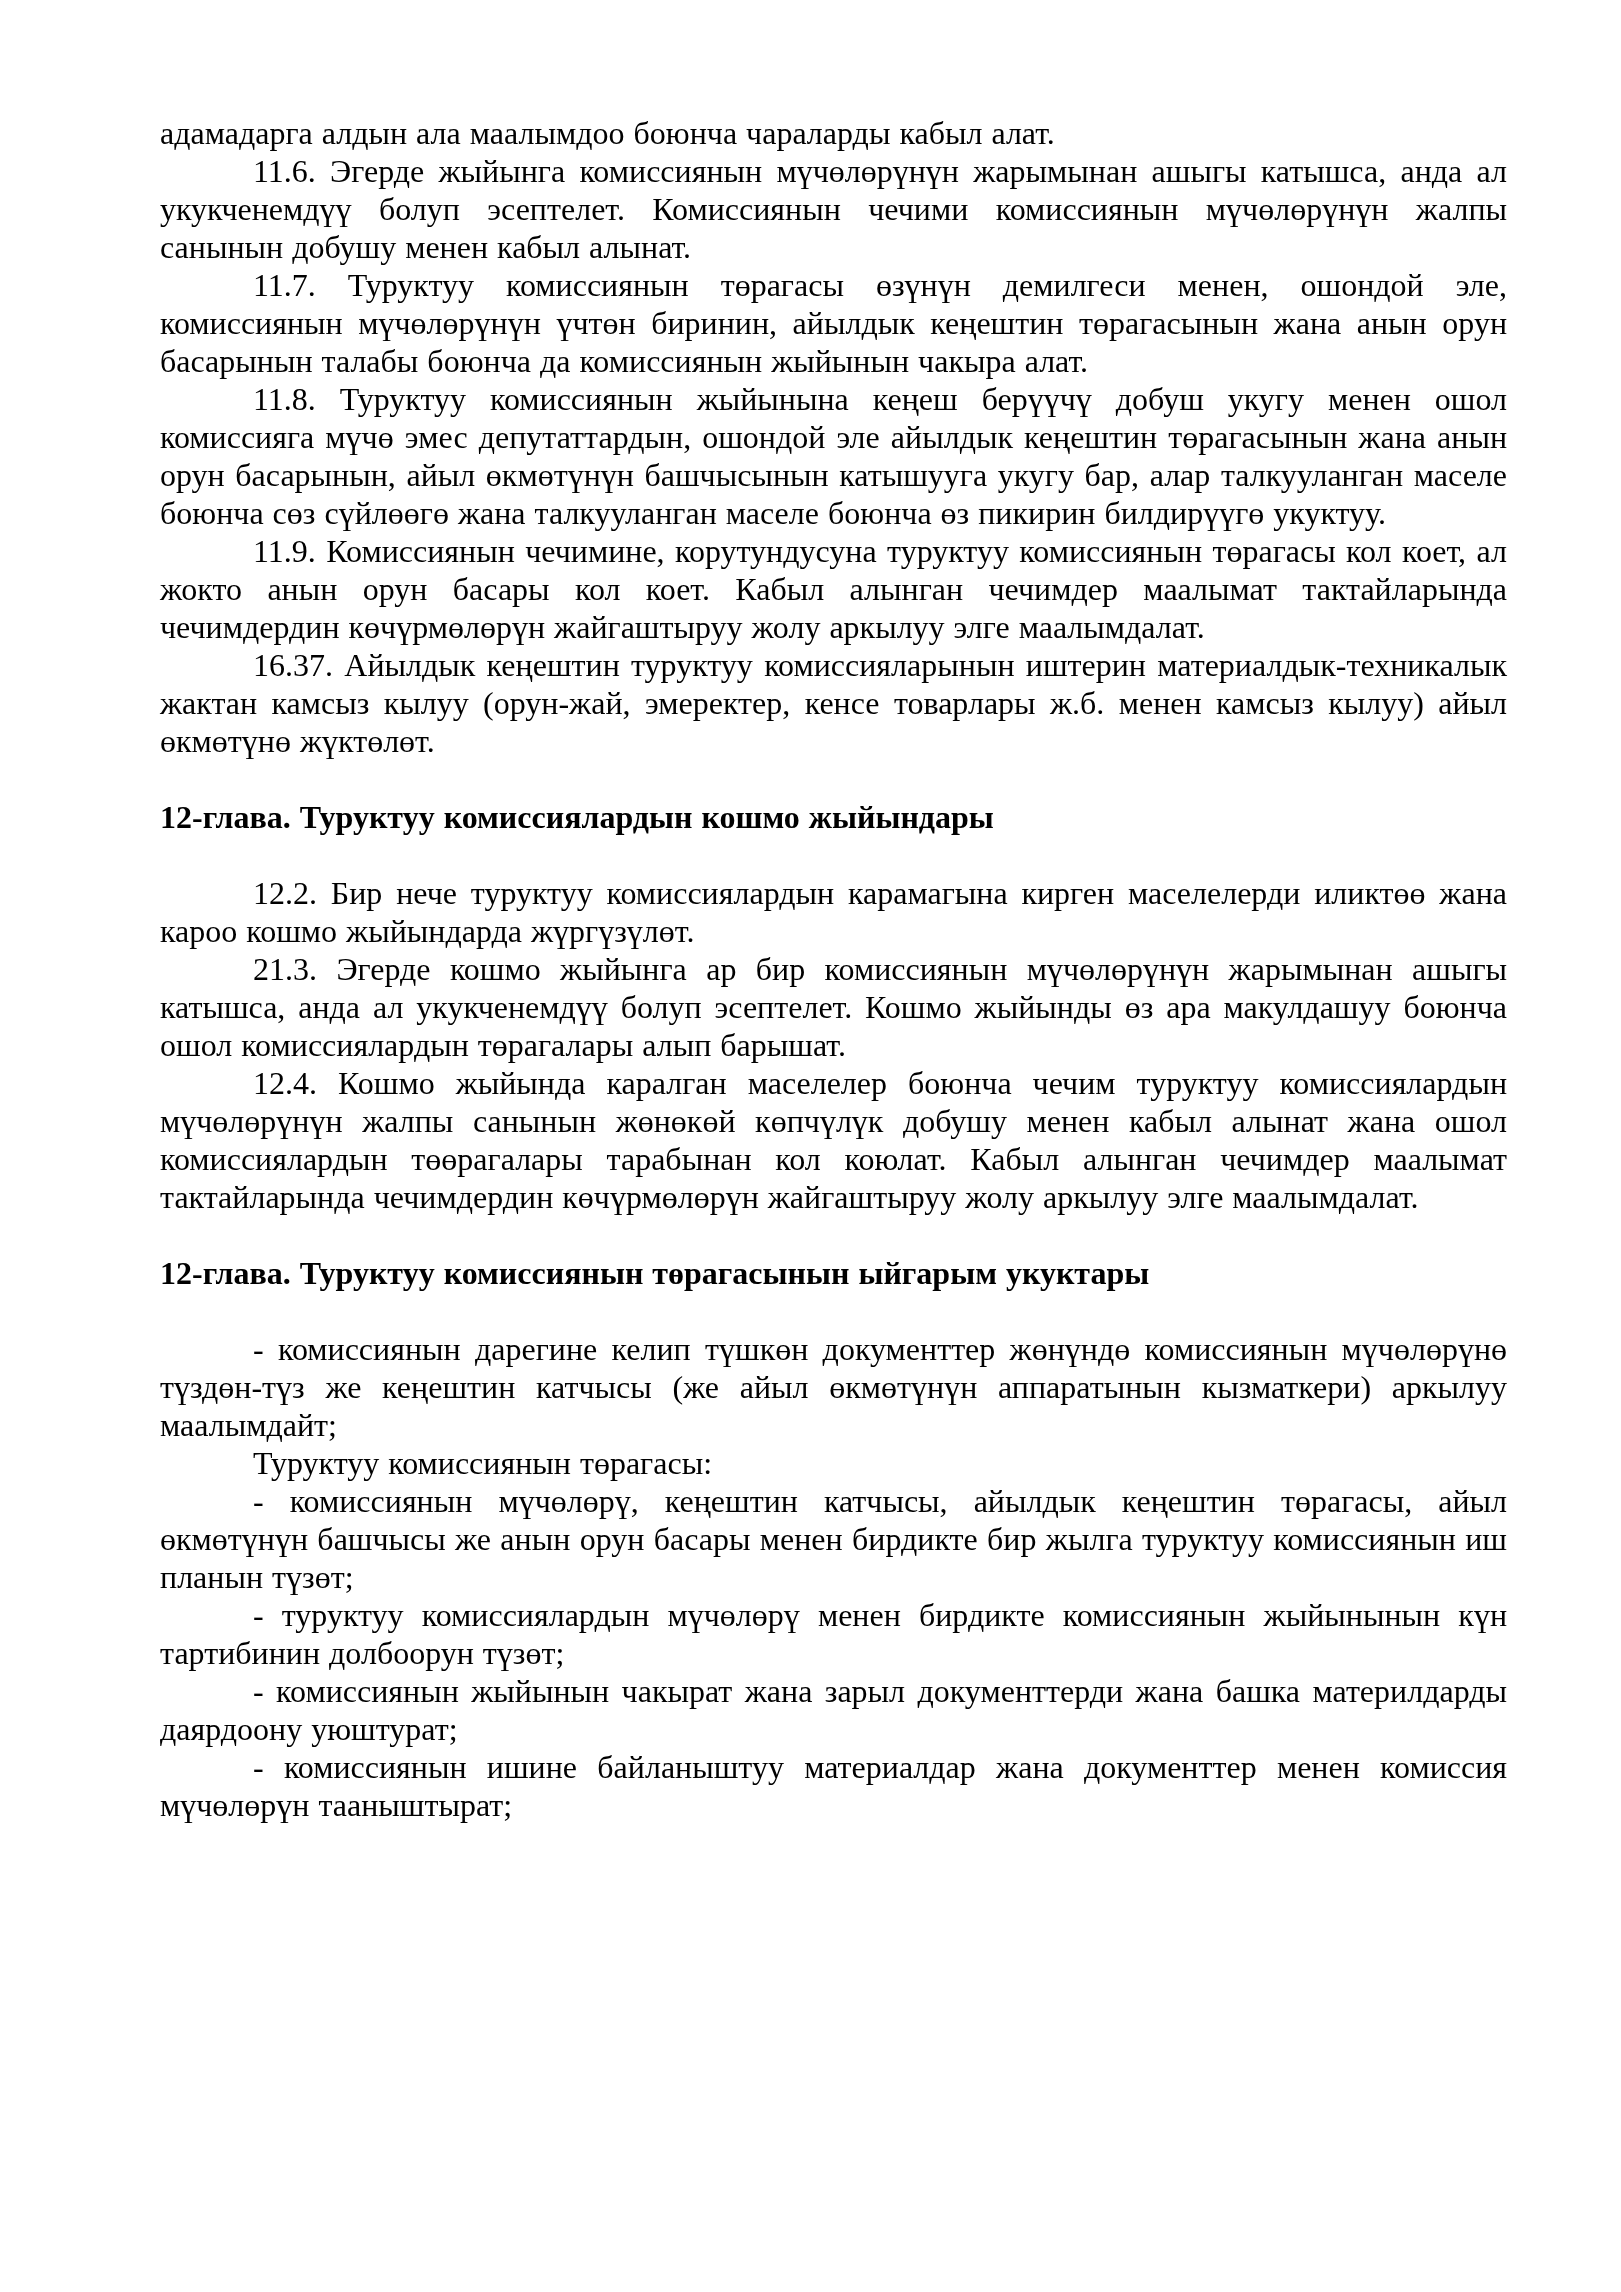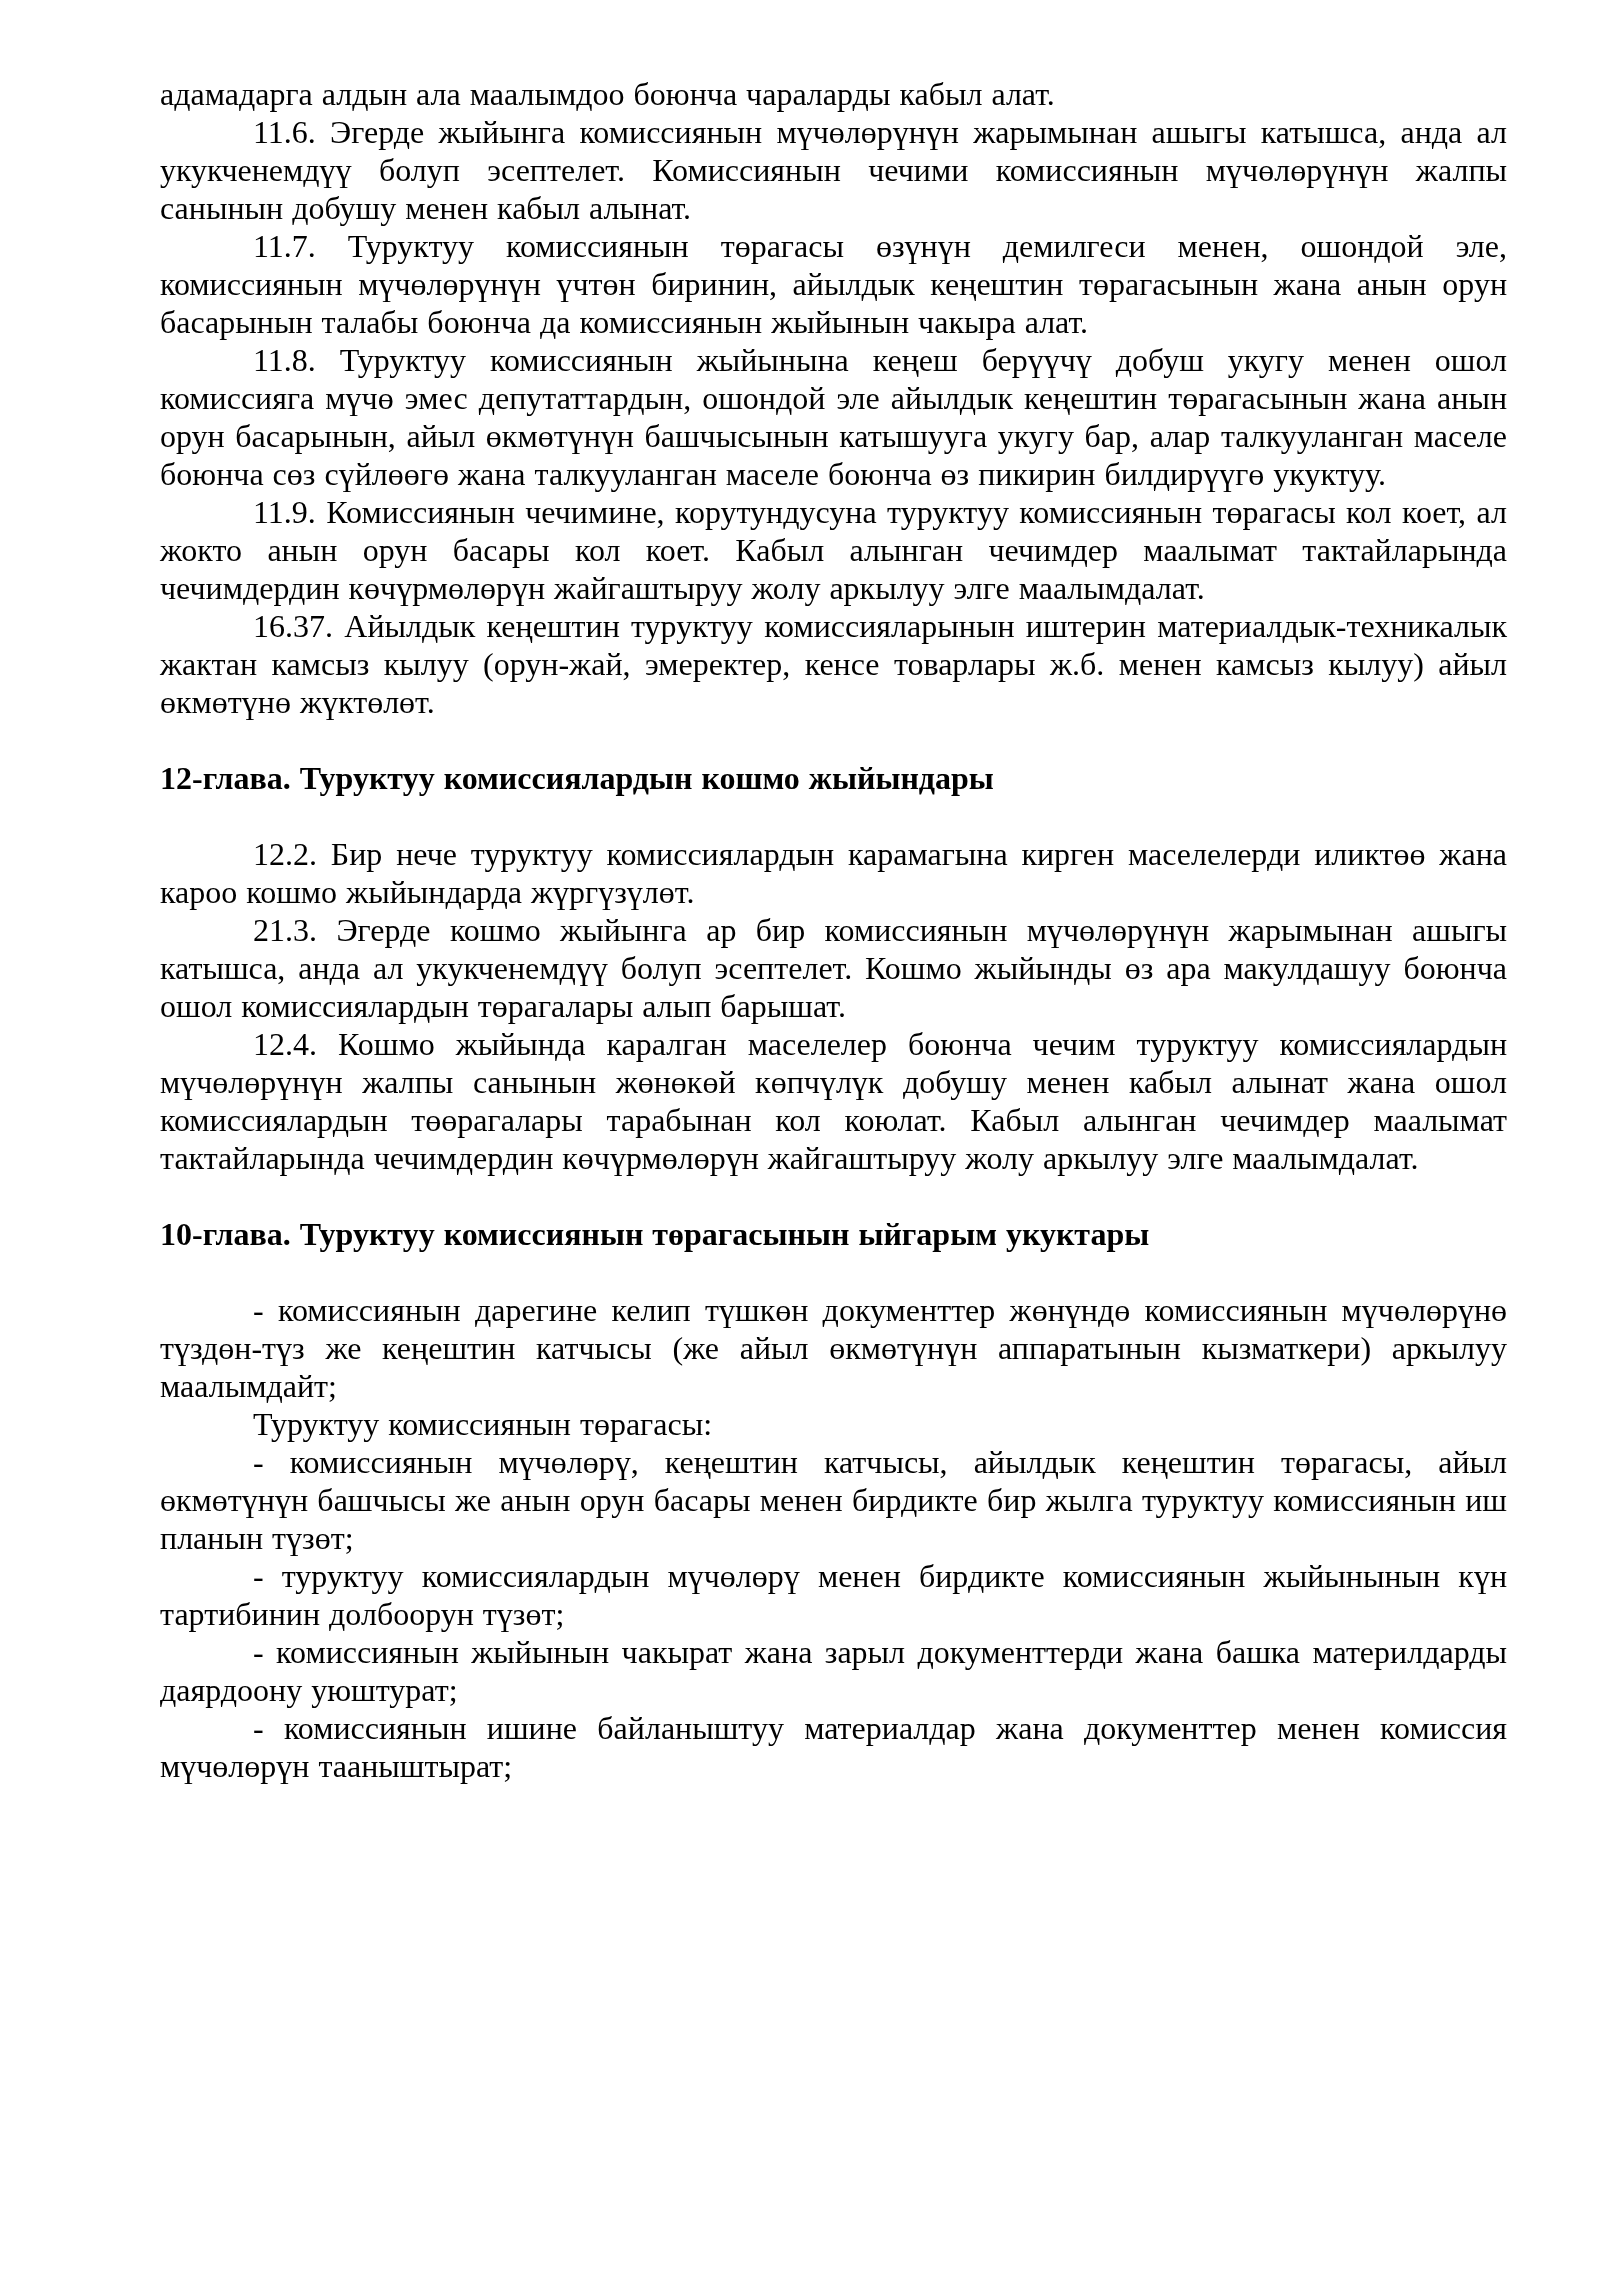--- a/index.html
+++ b/index.html
@@ -6,21 +6,21 @@
     margin: 0;
     padding: 0;
     background: #ffffff;
   }
   .page {
     position: relative;
     width: 1621px;
     height: 2293px;
     background: #ffffff;
     box-sizing: border-box;
-    padding: 75px 114px 0 160px;
+    padding: 114px 114px 0 160px;
     overflow: hidden;
     font-family: "Liberation Serif", "DejaVu Serif", serif;
     color: #000000;
   }
   .doc-text {
     width: 100%;
     font-size: 32px;
     line-height: 38px;
   }
   .para {
@@ -47,21 +47,21 @@
     <p class="para no-indent">адамадарга алдын ала маалымдоо боюнча чараларды кабыл алат.</p>
     <p class="para">11.6. Эгерде жыйынга комиссиянын мүчөлөрүнүн жарымынан ашыгы катышса, анда ал укукченемдүү болуп эсептелет. Комиссиянын чечими комиссиянын мүчөлөрүнүн жалпы санынын добушу менен кабыл алынат.</p>
     <p class="para">11.7. Туруктуу комиссиянын төрагасы өзүнүн демилгеси менен, ошондой эле, комиссиянын мүчөлөрүнүн үчтөн биринин, айылдык кеңештин төрагасынын жана анын орун басарынын талабы боюнча да комиссиянын жыйынын чакыра алат.</p>
     <p class="para">11.8. Туруктуу комиссиянын жыйынына кеңеш берүүчү добуш укугу менен ошол комиссияга мүчө эмес депутаттардын, ошондой эле айылдык кеңештин төрагасынын жана анын орун басарынын, айыл өкмөтүнүн башчысынын катышууга укугу бар, алар талкууланган маселе боюнча сөз сүйлөөгө жана талкууланган маселе боюнча өз пикирин билдирүүгө укуктуу.</p>
     <p class="para">11.9. Комиссиянын чечимине, корутундусуна туруктуу комиссиянын төрагасы кол коет, ал жокто анын орун басары кол коет. Кабыл алынган чечимдер маалымат тактайларында чечимдердин көчүрмөлөрүн жайгаштыруу жолу аркылуу элге маалымдалат.</p>
     <p class="para">16.37. Айылдык кеңештин туруктуу комиссияларынын иштерин материалдык-техникалык жактан камсыз кылуу (орун-жай, эмеректер, кенсе товарлары ж.б. менен камсыз кылуу) айыл өкмөтүнө жүктөлөт.</p>
     <p class="para chapter-heading">12-глава. Туруктуу комиссиялардын кошмо жыйындары</p>
     <p class="para">12.2. Бир нече туруктуу комиссиялардын карамагына кирген маселелерди иликтөө жана кароо кошмо жыйындарда жүргүзүлөт.</p>
     <p class="para">21.3. Эгерде кошмо жыйынга ар бир комиссиянын мүчөлөрүнүн жарымынан ашыгы катышса, анда ал укукченемдүү болуп эсептелет. Кошмо жыйынды өз ара макулдашуу боюнча ошол комиссиялардын төрагалары алып барышат.</p>
     <p class="para">12.4. Кошмо жыйында каралган маселелер боюнча чечим туруктуу комиссиялардын мүчөлөрүнүн жалпы санынын жөнөкөй көпчүлүк добушу менен кабыл алынат жана ошол комиссиялардын төөрагалары тарабынан кол коюлат. Кабыл алынган чечимдер маалымат тактайларында чечимдердин көчүрмөлөрүн жайгаштыруу жолу аркылуу элге маалымдалат.</p>
-    <p class="para chapter-heading">10-глава. Туруктуу комиссиянын төрагасынын ыйгарым укуктары</p>
+    <p class="para chapter-heading">12-глава. Туруктуу комиссиянын төрагасынын ыйгарым укуктары</p>
     <p class="para">- комиссиянын дарегине келип түшкөн документтер жөнүндө комиссиянын мүчөлөрүнө түздөн-түз же кеңештин катчысы (же айыл өкмөтүнүн аппаратынын кызматкери) аркылуу маалымдайт;</p>
     <p class="para">Туруктуу комиссиянын төрагасы:</p>
     <p class="para">- комиссиянын мүчөлөрү, кеңештин катчысы, айылдык кеңештин төрагасы, айыл өкмөтүнүн башчысы же анын орун басары менен бирдикте бир жылга туруктуу комиссиянын иш планын түзөт;</p>
     <p class="para">- туруктуу комиссиялардын мүчөлөрү менен бирдикте комиссиянын жыйынынын күн тартибинин долбоорун түзөт;</p>
     <p class="para">- комиссиянын жыйынын чакырат жана зарыл документтерди жана башка материлдарды даярдоону уюштурат;</p>
     <p class="para">- комиссиянын ишине байланыштуу материалдар жана документтер менен комиссия мүчөлөрүн тааныштырат;</p>
   </div>
 </div>
 
 

